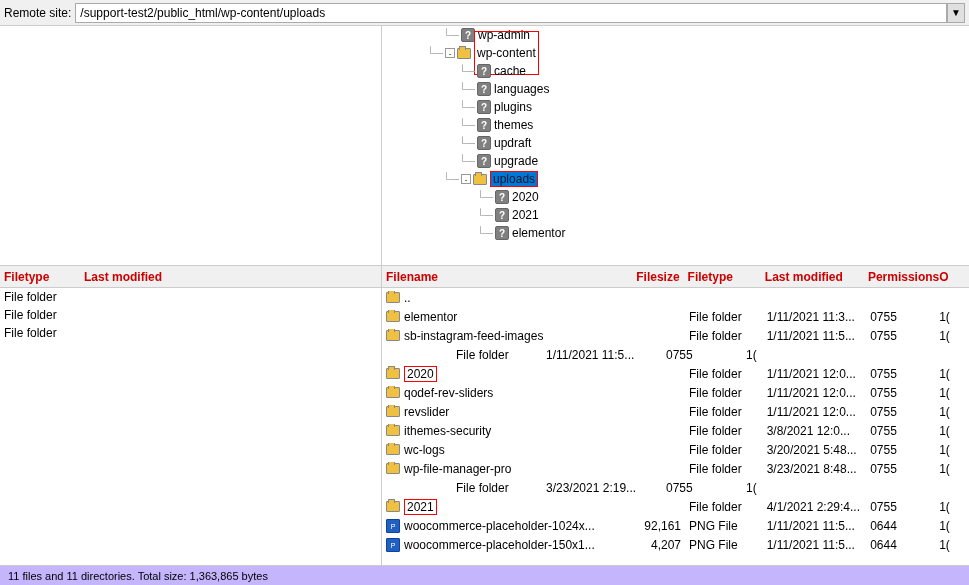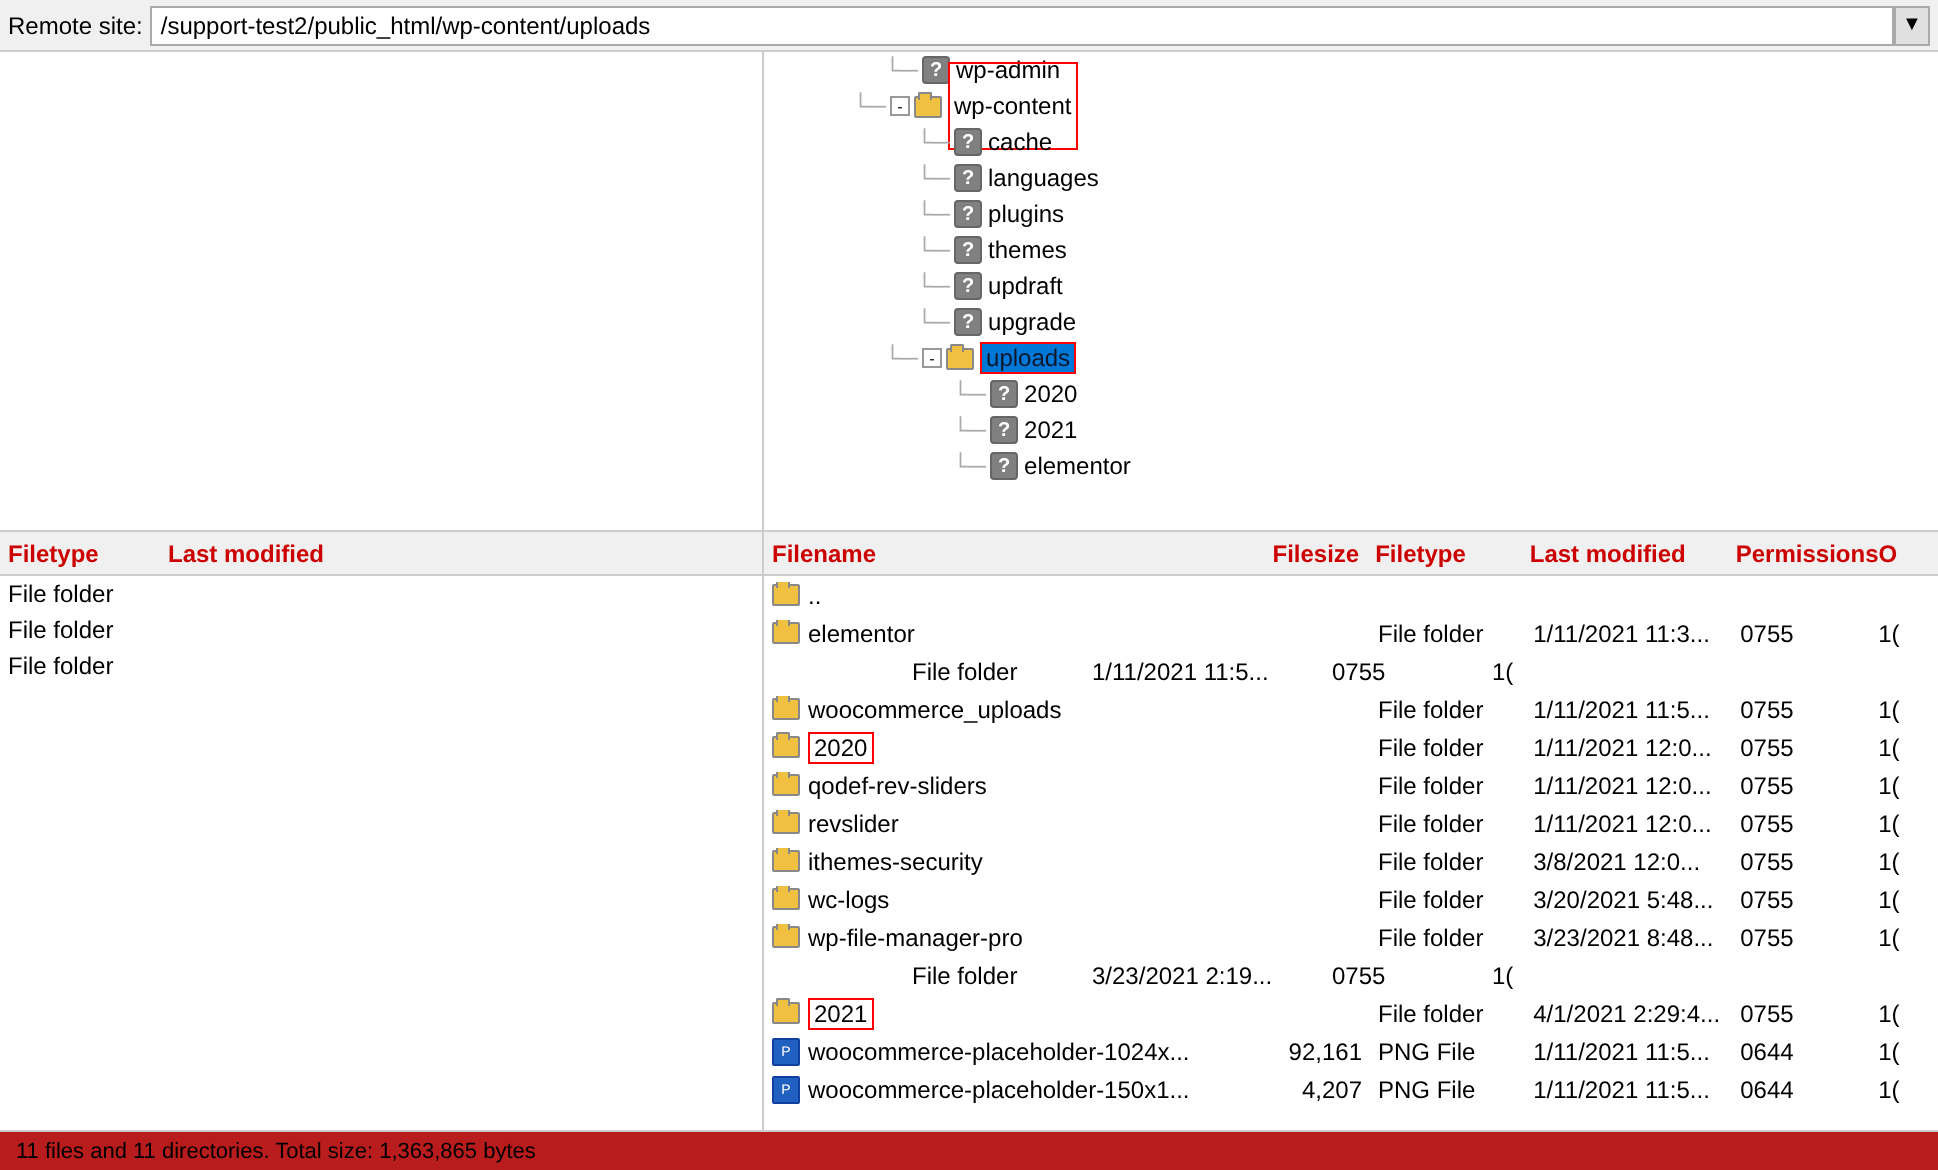--- a/index.html
+++ b/index.html
@@ -239,21 +239,21 @@
       border: 1px solid #1040a0;
       border-radius: 1px;
       margin-right: 4px;
       flex-shrink: 0;
       font-size: 7px;
       color: white;
       text-align: center;
       line-height: 13px;
     }
     .status-bar {
-      background: #b91c1c;
+      background: #c4b5fd;
       border-top: 1px solid #ccc;
       padding: 2px 8px;
       font-size: 11px;
       height: 20px;
       display: flex;
       align-items: center;
     }
     .dotted-line {
       color: #aaa;
       margin-right: 2px;
@@ -413,32 +413,32 @@
             <span>elementor</span>
           </span>
           <span class="fr-size"></span>
           <span class="fr-type">File folder</span>
           <span class="fr-modified">1/11/2021 11:3...</span>
           <span class="fr-perms">0755</span>
           <span class="fr-o">1(</span>
         </div>
 
         <div class="file-row">
+          <span class="fr-name">
+            <span class="small-folder"></span>
+            <span>sb-instagram-feed-images</span>
+          </span>
           <span class="fr-size"></span>
           <span class="fr-type">File folder</span>
           <span class="fr-modified">1/11/2021 11:5...</span>
           <span class="fr-perms">0755</span>
           <span class="fr-o">1(</span>
         </div>
 
         <div class="file-row">
-          <span class="fr-name">
-            <span class="small-folder"></span>
-            <span>woocommerce_uploads</span>
-          </span>
           <span class="fr-size"></span>
           <span class="fr-type">File folder</span>
           <span class="fr-modified">1/11/2021 11:5...</span>
           <span class="fr-perms">0755</span>
           <span class="fr-o">1(</span>
         </div>
 
         <div class="file-row">
           <span class="fr-name">
             <span class="small-folder"></span>

